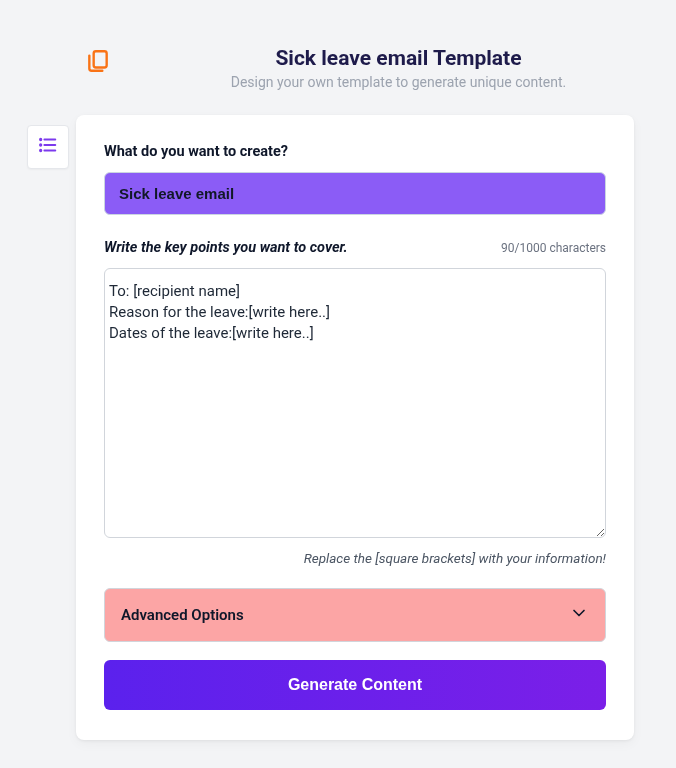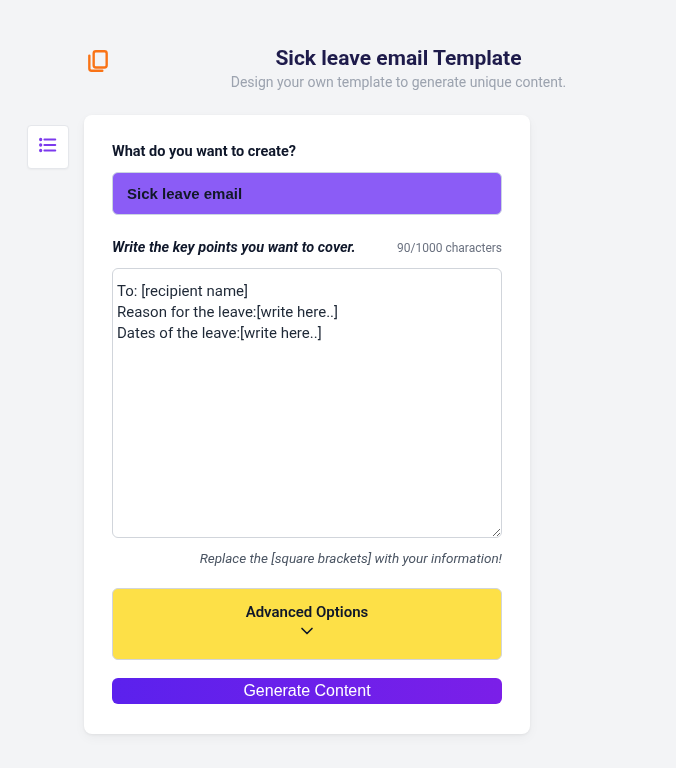--- a/index.html
+++ b/index.html
@@ -52,22 +52,22 @@
       align-items: center;
       justify-content: center;
       box-shadow: 0 1px 2px rgba(0,0,0,0.04);
     }
     .sidebar-tab svg {
       color: #7c3aed;
     }
     .card {
       position: absolute;
       top: 115px;
-      left: 84px;
-      width: 446px;
+      left: 76px;
+      width: 558px;
       background: #fff;
       border-radius: 8px;
       box-shadow: 0 1px 3px rgba(0,0,0,0.06), 0 4px 12px rgba(0,0,0,0.04);
       padding: 28px 28px 30px 28px;
     }
     .label {
       font-size: 14.5px;
       font-weight: 700;
       color: #0f172a;
       margin-bottom: 12px;
@@ -121,40 +121,39 @@
       margin-bottom: 22px;
     }
     .advanced-options {
       width: 100%;
       border: 1px solid #d1d5db;
       border-radius: 6px;
       padding: 14px 16px;
       display: flex;
       align-items: center;
       justify-content: space-between;
-      background: #fde047;
+      background: #fca5a5;
       cursor: pointer;
       margin-bottom: 18px;
-      flex-direction: column;
     }
     .advanced-options-label {
       font-size: 15px;
       font-weight: 600;
       color: #0f172a;
     }
     .chevron {
       color: #0f172a;
     }
     .generate-btn {
       width: 100%;
       border: none;
       border-radius: 6px;
-      padding: 4px;
+      padding: 16px;
       font-size: 16px;
-      font-weight: 400;
+      font-weight: 700;
       color: #fff;
       cursor: pointer;
       background: linear-gradient(90deg, #5b21ed 0%, #7b1fe8 100%);
     }
   </style>
 </head>
 <body>
 
 <div class="header">
   <span class="header-icon">

